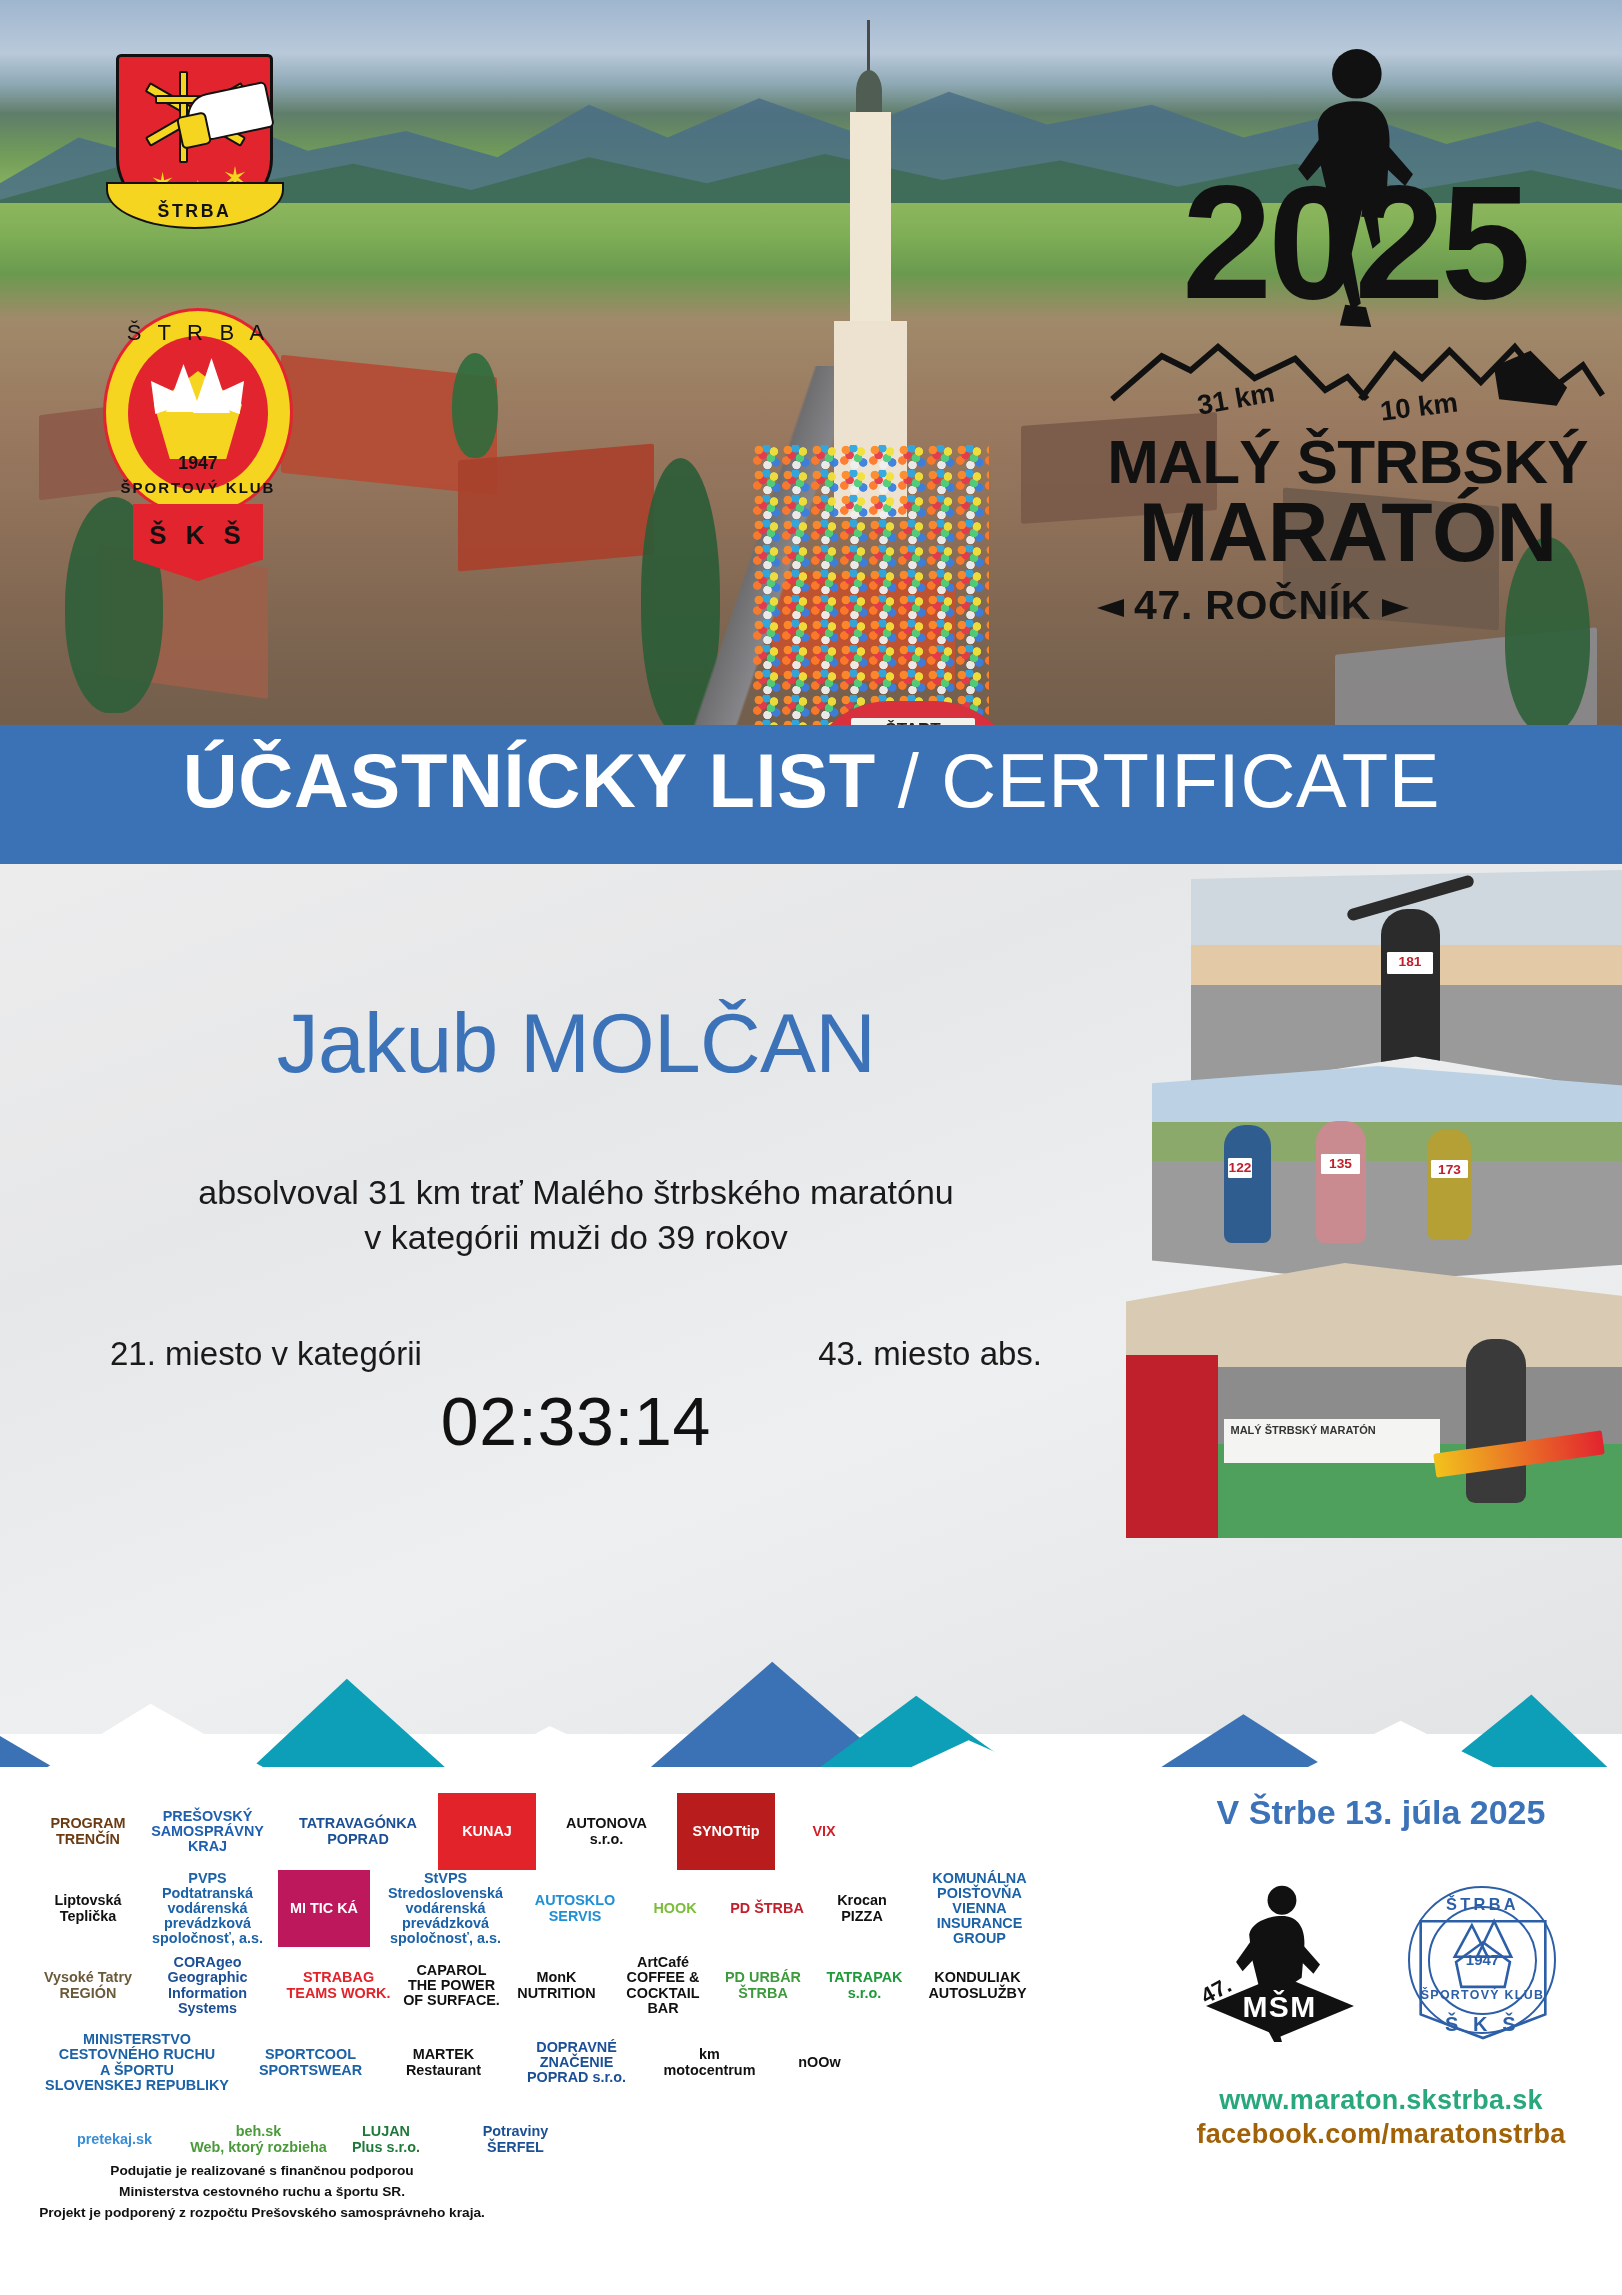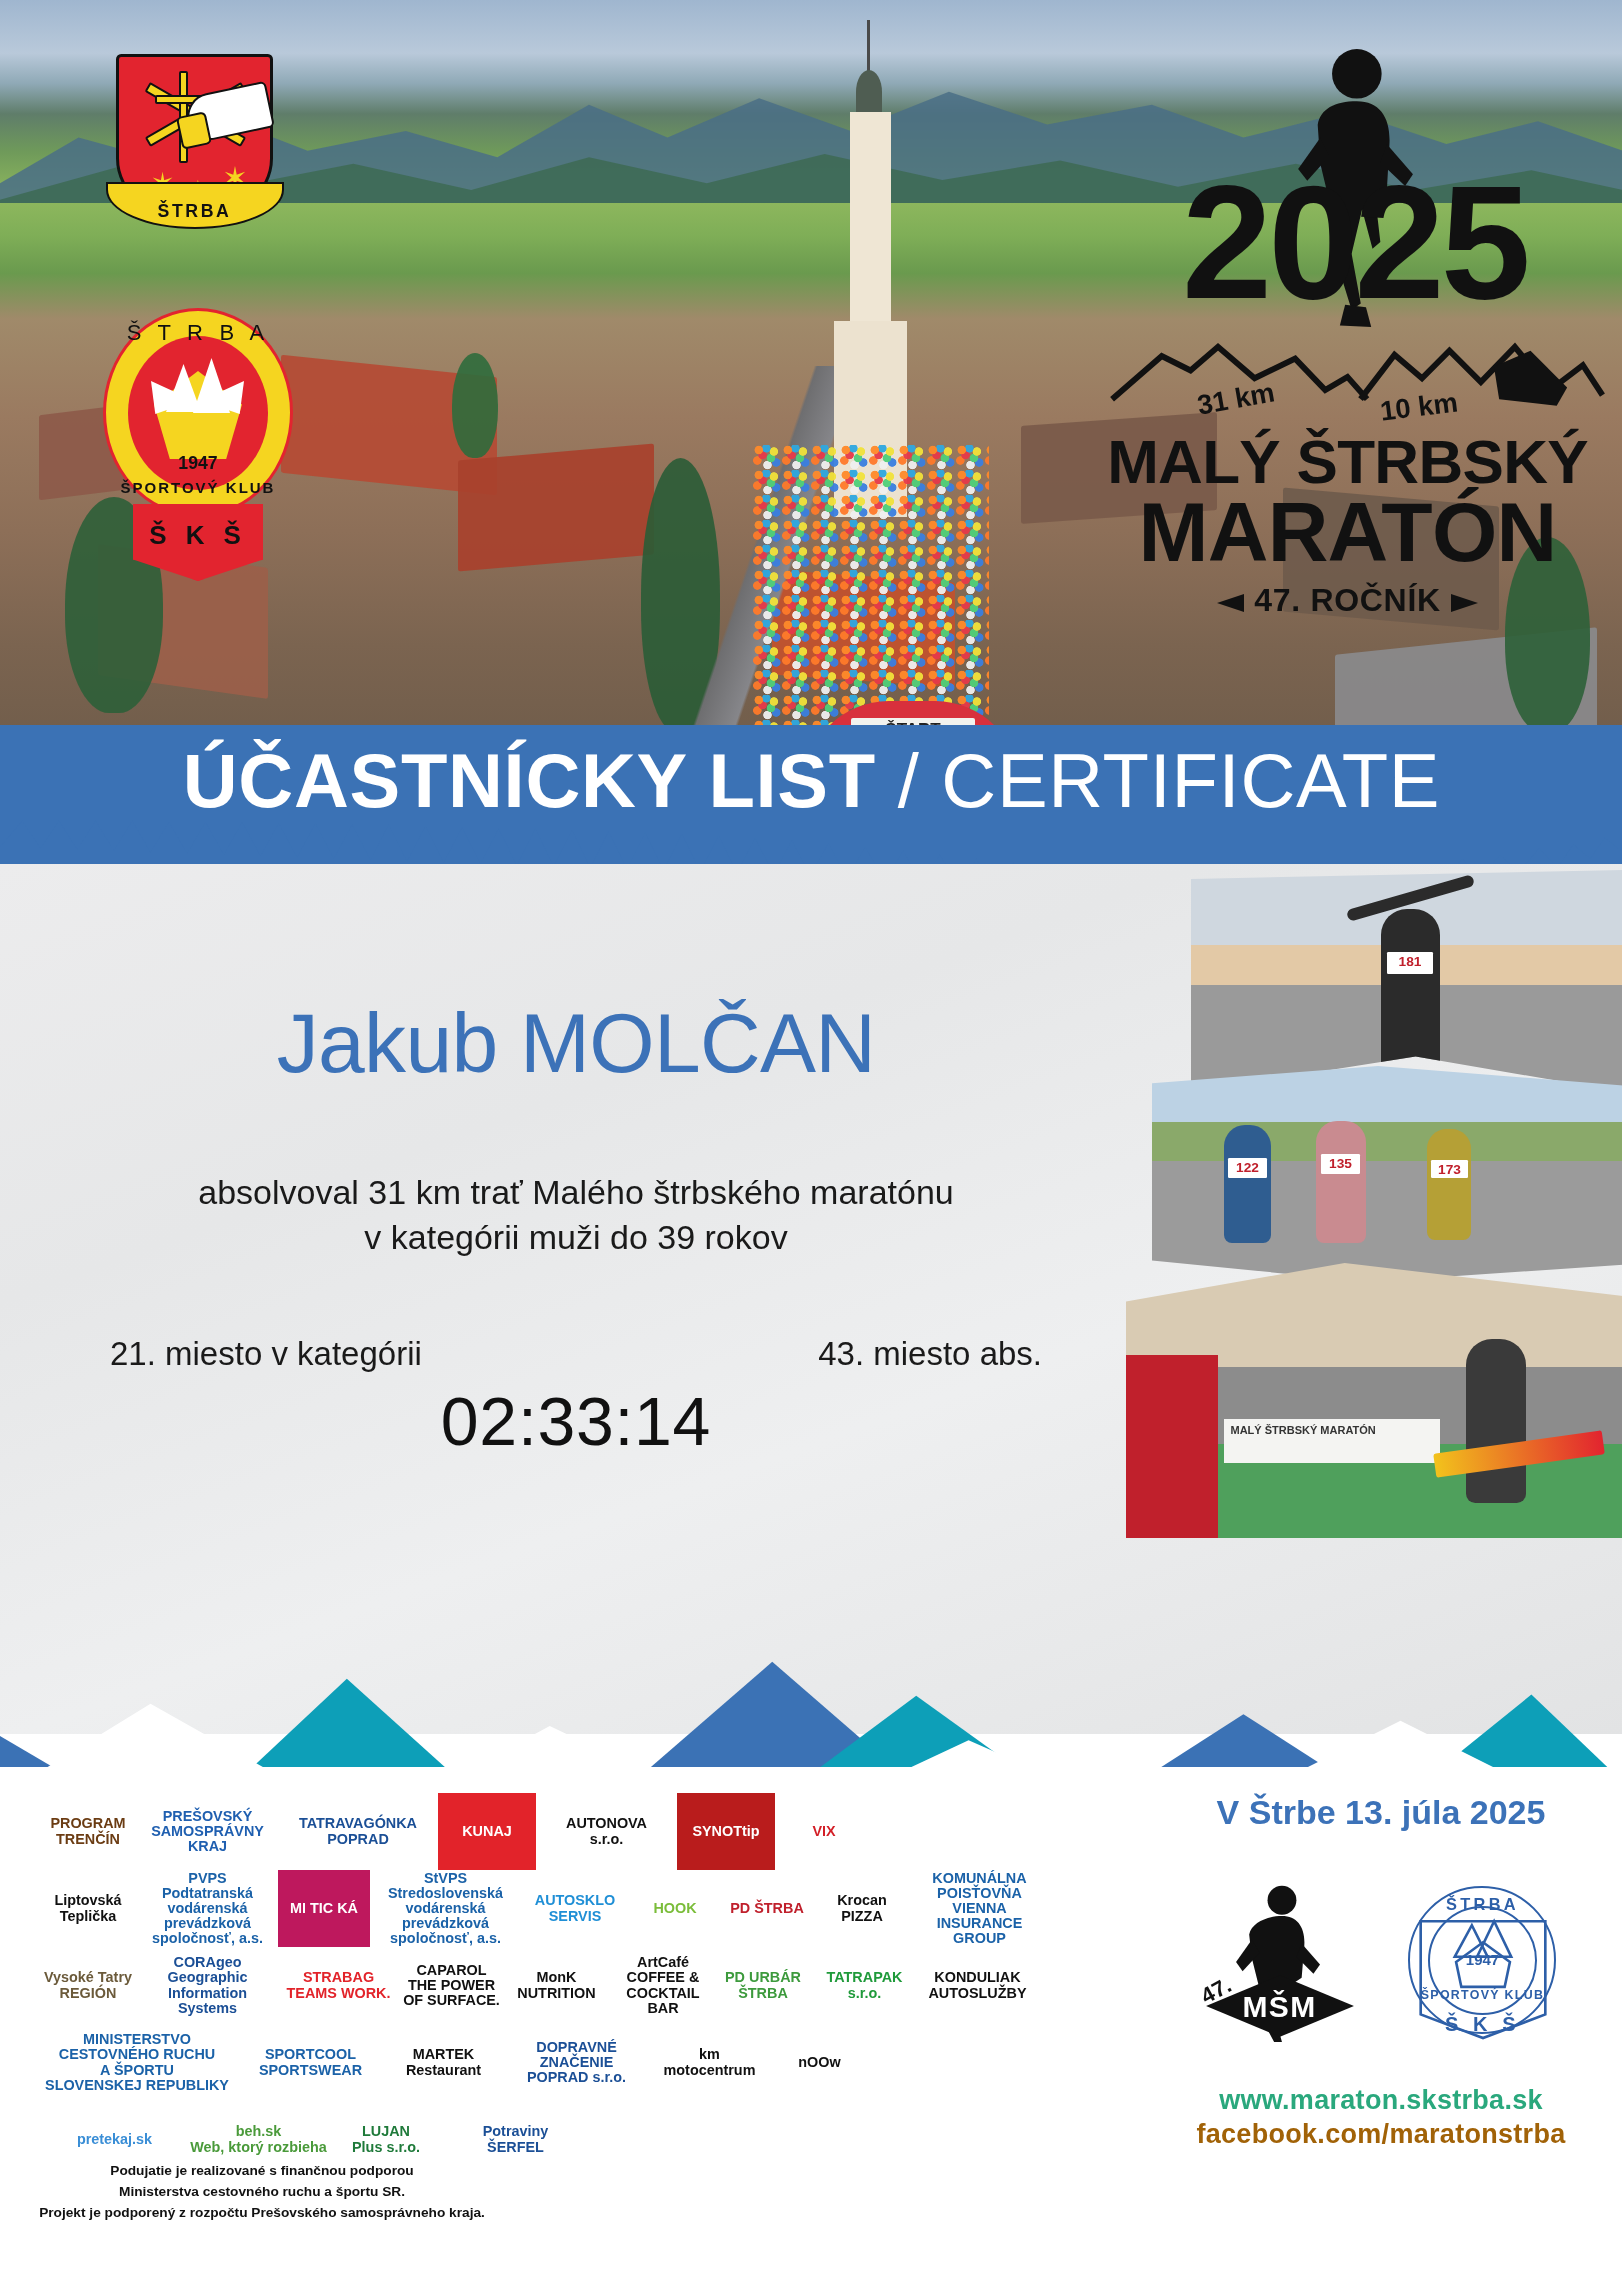--- a/index.html
+++ b/index.html
@@ -127,22 +127,22 @@
     transform: rotate(-7deg); }
   .ml-title {
     position: absolute; left: 13px; top: 393px; width: 523px; text-align: center;
     font-size: 62px; font-weight: 900; letter-spacing: -0.7px; line-height: .98;
   }
   .mr-title {
     position: absolute; left: 13px; top: 452px; width: 523px; text-align: center;
     font-size: 84px; font-weight: 900; letter-spacing: -0.7px; line-height: .98;
   }
   .rocnik {
-    position: absolute; left: 13px; top: 543px; width: 523px; text-align: center;
-    font-size: 32px; font-weight: 900; letter-spacing: 0.7px;
+    position: absolute; left: 13px; top: 543px; width: 523px; 
+    font-size: 41px; font-weight: 900; letter-spacing: 0.7px;
   }
   .rocnik .tri { display: inline-block; vertical-align: middle; margin: 0 10.5px;
     width: 0; height: 0; border-top: 9.2px solid transparent; border-bottom: 9.2px solid transparent; }
   .tri-l { border-right: 27.5px solid #111; }
   .tri-r { border-left: 27.5px solid #111; }
 
   
   .titleband {
     position: absolute; left: 0; top: 725px; width: 1623px; height: 145px;
     background: #3b72b5;
@@ -354,21 +354,21 @@
   </div>
 
   <div class="collage">
     <div class="ph ph1">
       <div class="runner-sil" style="left:190px;top:39px;width:59px;height:164px;border-radius:26px 26px 9.2px 9.2px;"></div>
       <div class="runner-sil" style="left:154px;top:22px;width:131px;height:11.8px;border-radius:5.9px;transform:rotate(-16deg);"></div>
       <div class="bib" style="left:196px;top:82px;width:46px;height:22px;">181</div>
     </div>
     <div class="ph ph2">
       <div class="runner-sil" style="left:72px;top:59px;width:47px;height:118px;border-radius:21px 21px 7.9px 7.9px;background:#2f5d90;"></div>
-      <div class="bib" style="left:76px;top:92px;width:39px;height:19.6px;">122</div>
+      <div class="bib" style="left:76px;top:92px;width:24px;height:19.6px;">122</div>
       <div class="runner-sil" style="left:164px;top:55px;width:50px;height:122px;border-radius:21px 21px 7.9px 7.9px;background:#c98b90;"></div>
       <div class="bib" style="left:169px;top:88px;width:39px;height:19.6px;">135</div>
       <div class="runner-sil" style="left:275px;top:63px;width:44px;height:111px;border-radius:19.6px 19.6px 7.9px 7.9px;background:#b5a036;"></div>
       <div class="bib" style="left:279px;top:94px;width:37px;height:18.3px;">173</div>
     </div>
     <div class="ph ph3">
       <div style="position:absolute;left:0;top:92px;width:92px;height:183px;background:#c0202c;"></div>
       <div style="position:absolute;left:98px;top:156px;width:216px;height:44px;background:#f4f4f2;color:#333;font-size:11px;line-height:1.25;padding:5.2px 6.5px;font-weight:700;">MALÝ ŠTRBSKÝ MARATÓN</div>
       <div class="runner-sil" style="left:340px;top:76px;width:60px;height:164px;border-radius:26px 26px 9.2px 9.2px;background:#3a3a3a;"></div>
       <div style="position:absolute;left:308px;top:179px;width:170px;height:23.6px;background:linear-gradient(90deg,#f2c21c,#e2242f);transform:rotate(-8deg);border-radius:2.6px;"></div>

